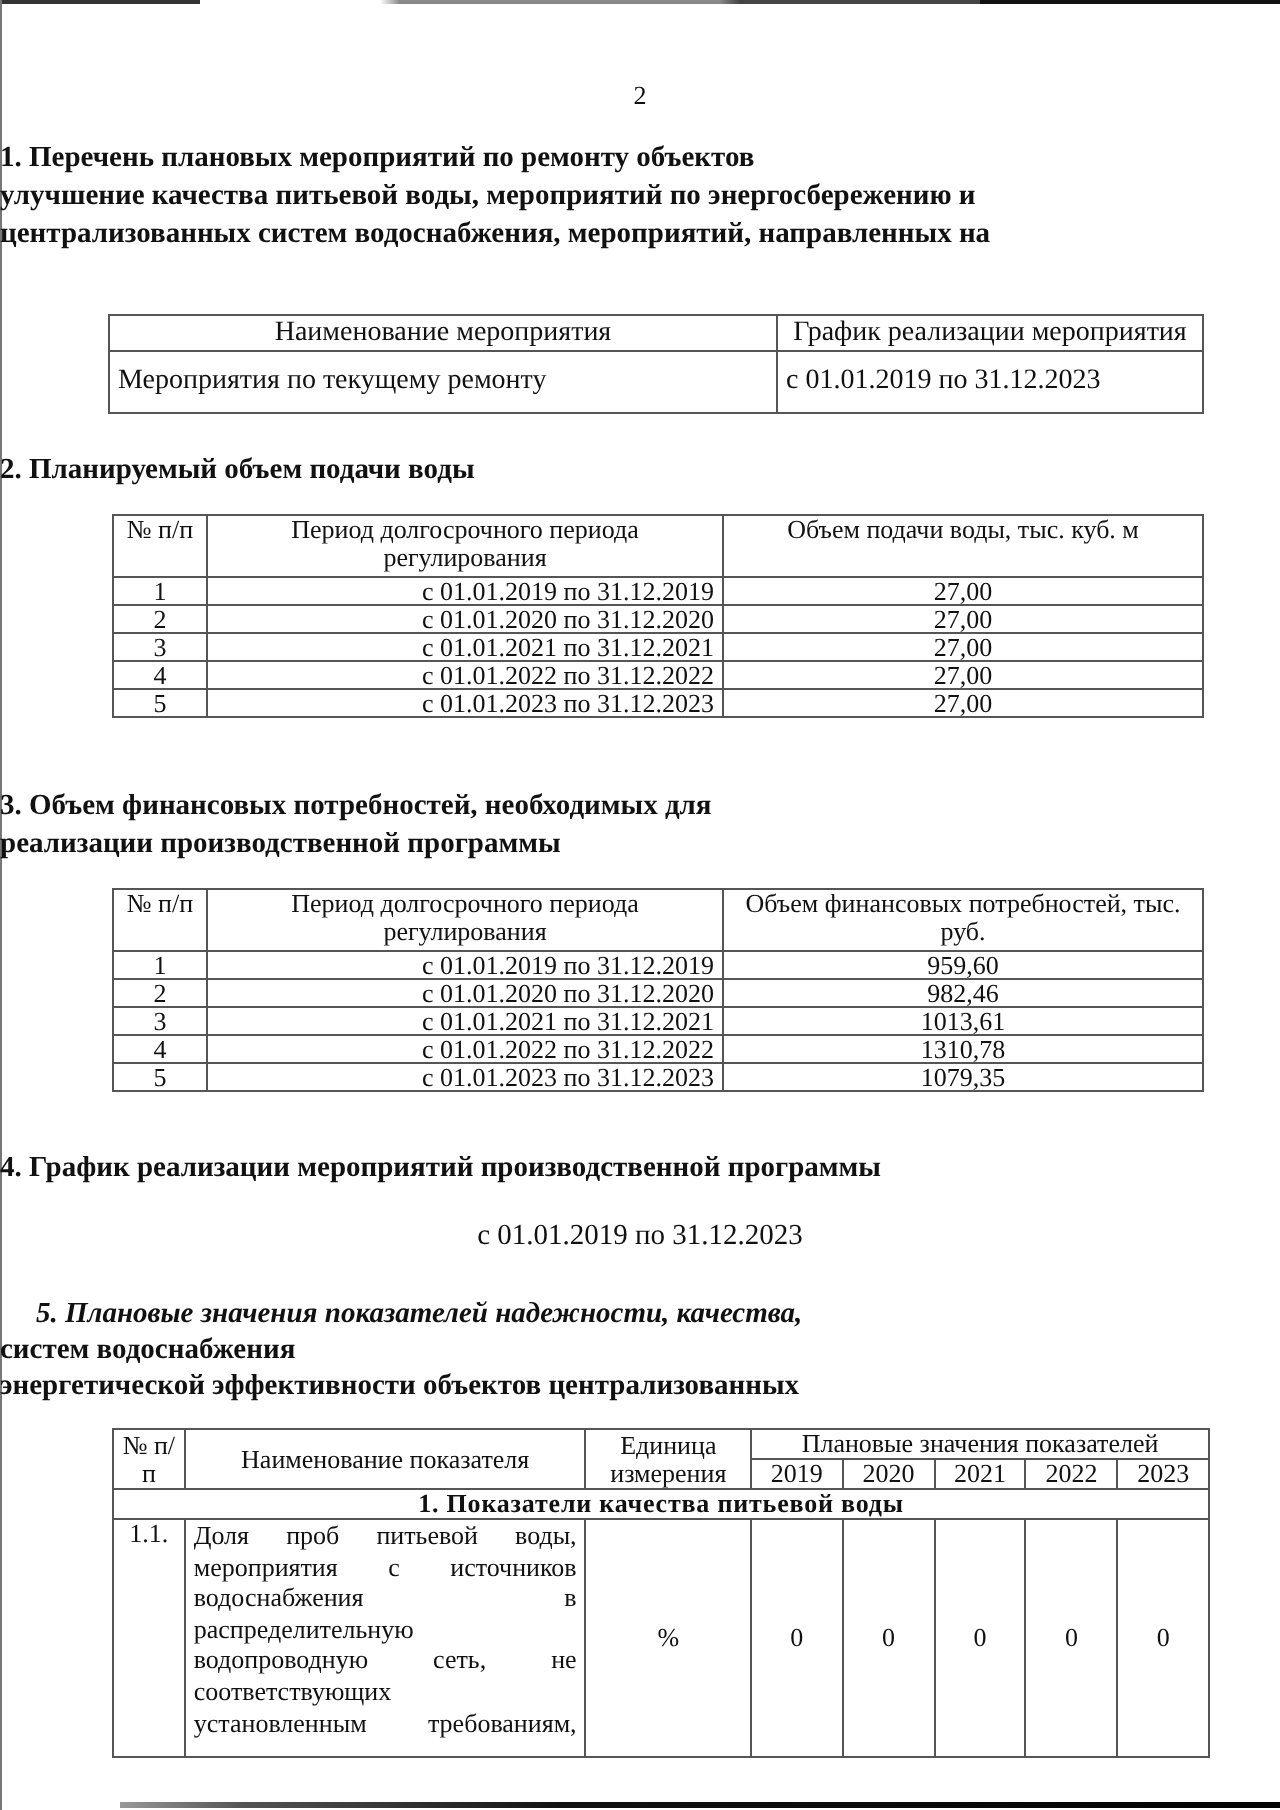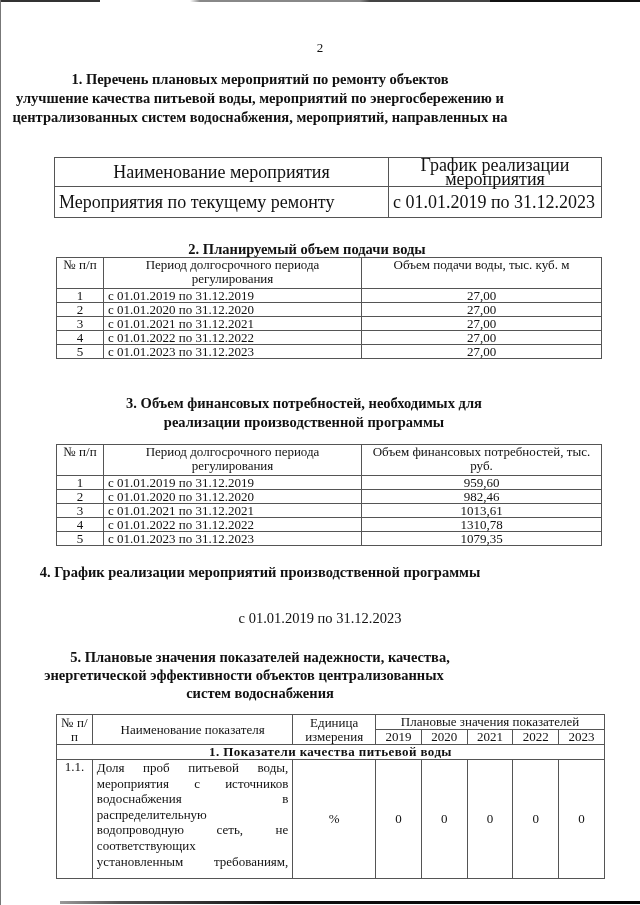--- a/index.html
+++ b/index.html
@@ -26,51 +26,51 @@
     .scan-bottom {
       position: absolute; left: 60px; top: 901px; width: 580px; height: 3px;
       background: linear-gradient(to right, #999 0, #555 60px, #111 220px, #000 640px);
     }
     .page-number {
       position: absolute; top: 40px; left: 0; width: 640px;
       text-align: center; font-size: 13px;
     }
     .heading {
       position: absolute; left: 0; width: 520px;
-      text-align: center; font-weight: bold; font-size: 14.5px;
+      text-align: left; font-weight: bold; font-size: 14.5px;
       line-height: 19px;
     }
     .plain-center {
       position: absolute; left: 0; width: 640px;
       text-align: center; font-size: 14.5px;
     }
     table {
       position: absolute;
       border-collapse: collapse;
       font-size: 13px;
     }
     td, th {
       border: 1px solid #555;
       padding: 0 4px;
       font-weight: normal;
       line-height: 14px;
     }
     .t1 { left: 54px; top: 157px; width: 548px; }
-    .t1 td { font-size: 18px; margin-top: 28px; }
+    .t1 td { font-size: 14px; margin-top: 28px; }
     .t1 .hdr td { height: 17px; text-align: center; }
     .t1 .body td { height: 30px; }
     .t1 .c-name { width: 325px; }
     .t1 .c-date { text-align: left; }
 
     .t2 { left: 56px; top: 257px; width: 546px; }
     .t3 { left: 56px; top: 444px; width: 546px; }
     .t2 .hdr td, .t3 .hdr td { height: 30px; vertical-align: top; text-align: center; }
     .t2 .row td, .t3 .row td { height: 13px; line-height: 13px; }
     .c-num { width: 38px; text-align: center; }
-    .c-period { width: 249px; text-align: left; }
+    .c-period { width: 249px; text-align: right; }
     .hdr .c-period { text-align: center; }
     .c-val { text-align: center; }
 
     .t5 { left: 56px; top: 714px; width: 549px; }
     .t5 td { text-align: center; }
     .t5 .h1 td { height: 14px; }
     .t5 .h2 td { height: 14px; }
     .t5 .sec td { height: 14px; font-weight: bold; letter-spacing: 0.4px; }
     .t5 .c5-num { width: 27px; }
     .t5 .c5-name { width: 193px; margin-top: 42px; }
@@ -106,21 +106,21 @@
     <td class="c-name">Наименование мероприятия</td>
     <td class="c-date">График реализации мероприятия</td>
   </tr>
   <tr class="body">
     <td class="c-name">Мероприятия по текущему ремонту</td>
     <td class="c-date">с 01.01.2019 по 31.12.2023</td>
   </tr>
 </tbody>
   </table>
 
-<div class="heading" style="top:240px;margin-left:47px;">2. Планируемый объем подачи воды</div>
+<div class="heading" style="top:226px;">2. Планируемый объем подачи воды</div>
 
 <table class="t2">
   <tbody>
       <tr class="hdr">
     <td class="c-num">№ п/п</td>
     <td class="c-period">Период долгосрочного периода регулирования</td>
     <td class="c-val">Объем подачи воды, тыс. куб. м</td>
   </tr>
   <tr class="row">
     <td class="c-num">1</td>
@@ -143,21 +143,21 @@
     <td class="c-val">27,00</td>
   </tr>
   <tr class="row">
     <td class="c-num">5</td>
     <td class="c-period">с 01.01.2023 по 31.12.2023</td>
     <td class="c-val">27,00</td>
   </tr>
 </tbody>
   </table>
 
-<div class="heading" style="top:394px;padding-left:44px;">
+<div class="heading" style="top:394px;">
   <div>3. Объем финансовых потребностей, необходимых для</div>
   <div>реализации производственной программы</div>
 </div>
 
 <table class="t3">
   <tbody>
       <tr class="hdr">
     <td class="c-num">№ п/п</td>
     <td class="c-period">Период долгосрочного периода регулирования</td>
     <td class="c-val">Объем финансовых потребностей, тыс. руб.</td>
@@ -183,27 +183,27 @@
     <td class="c-val">1310,78</td>
   </tr>
   <tr class="row">
     <td class="c-num">5</td>
     <td class="c-period">с 01.01.2023 по 31.12.2023</td>
     <td class="c-val">1079,35</td>
   </tr>
 </tbody>
   </table>
 
-<div class="heading" style="top:563px;">4. График реализации мероприятий производственной программы</div>
+<div class="heading" style="top:575px;">4. График реализации мероприятий производственной программы</div>
 <div class="plain-center" style="top:610px;">с 01.01.2019 по 31.12.2023</div>
 
 <div class="heading" style="top:648px; line-height:18px;">
-  <div style="">5. Плановые значения показателей надежности, качества,</div>
+  <div style="padding-left:18px;font-style:italic;">5. Плановые значения показателей надежности, качества,</div>
+  <div>систем водоснабжения</div>
   <div style="padding-right:32px;">энергетической эффективности объектов централизованных</div>
-  <div>систем водоснабжения</div>
 </div>
 
 <table class="t5">
   <tbody>
       <tr class="h1">
     <td class="c5-num" rowspan="2">№ п/п</td>
     <td class="c5-name" rowspan="2">Наименование показателя</td>
     <td class="c5-unit" rowspan="2">Единица измерения</td>
     <td colspan="5">Плановые значения показателей</td>
   </tr>

